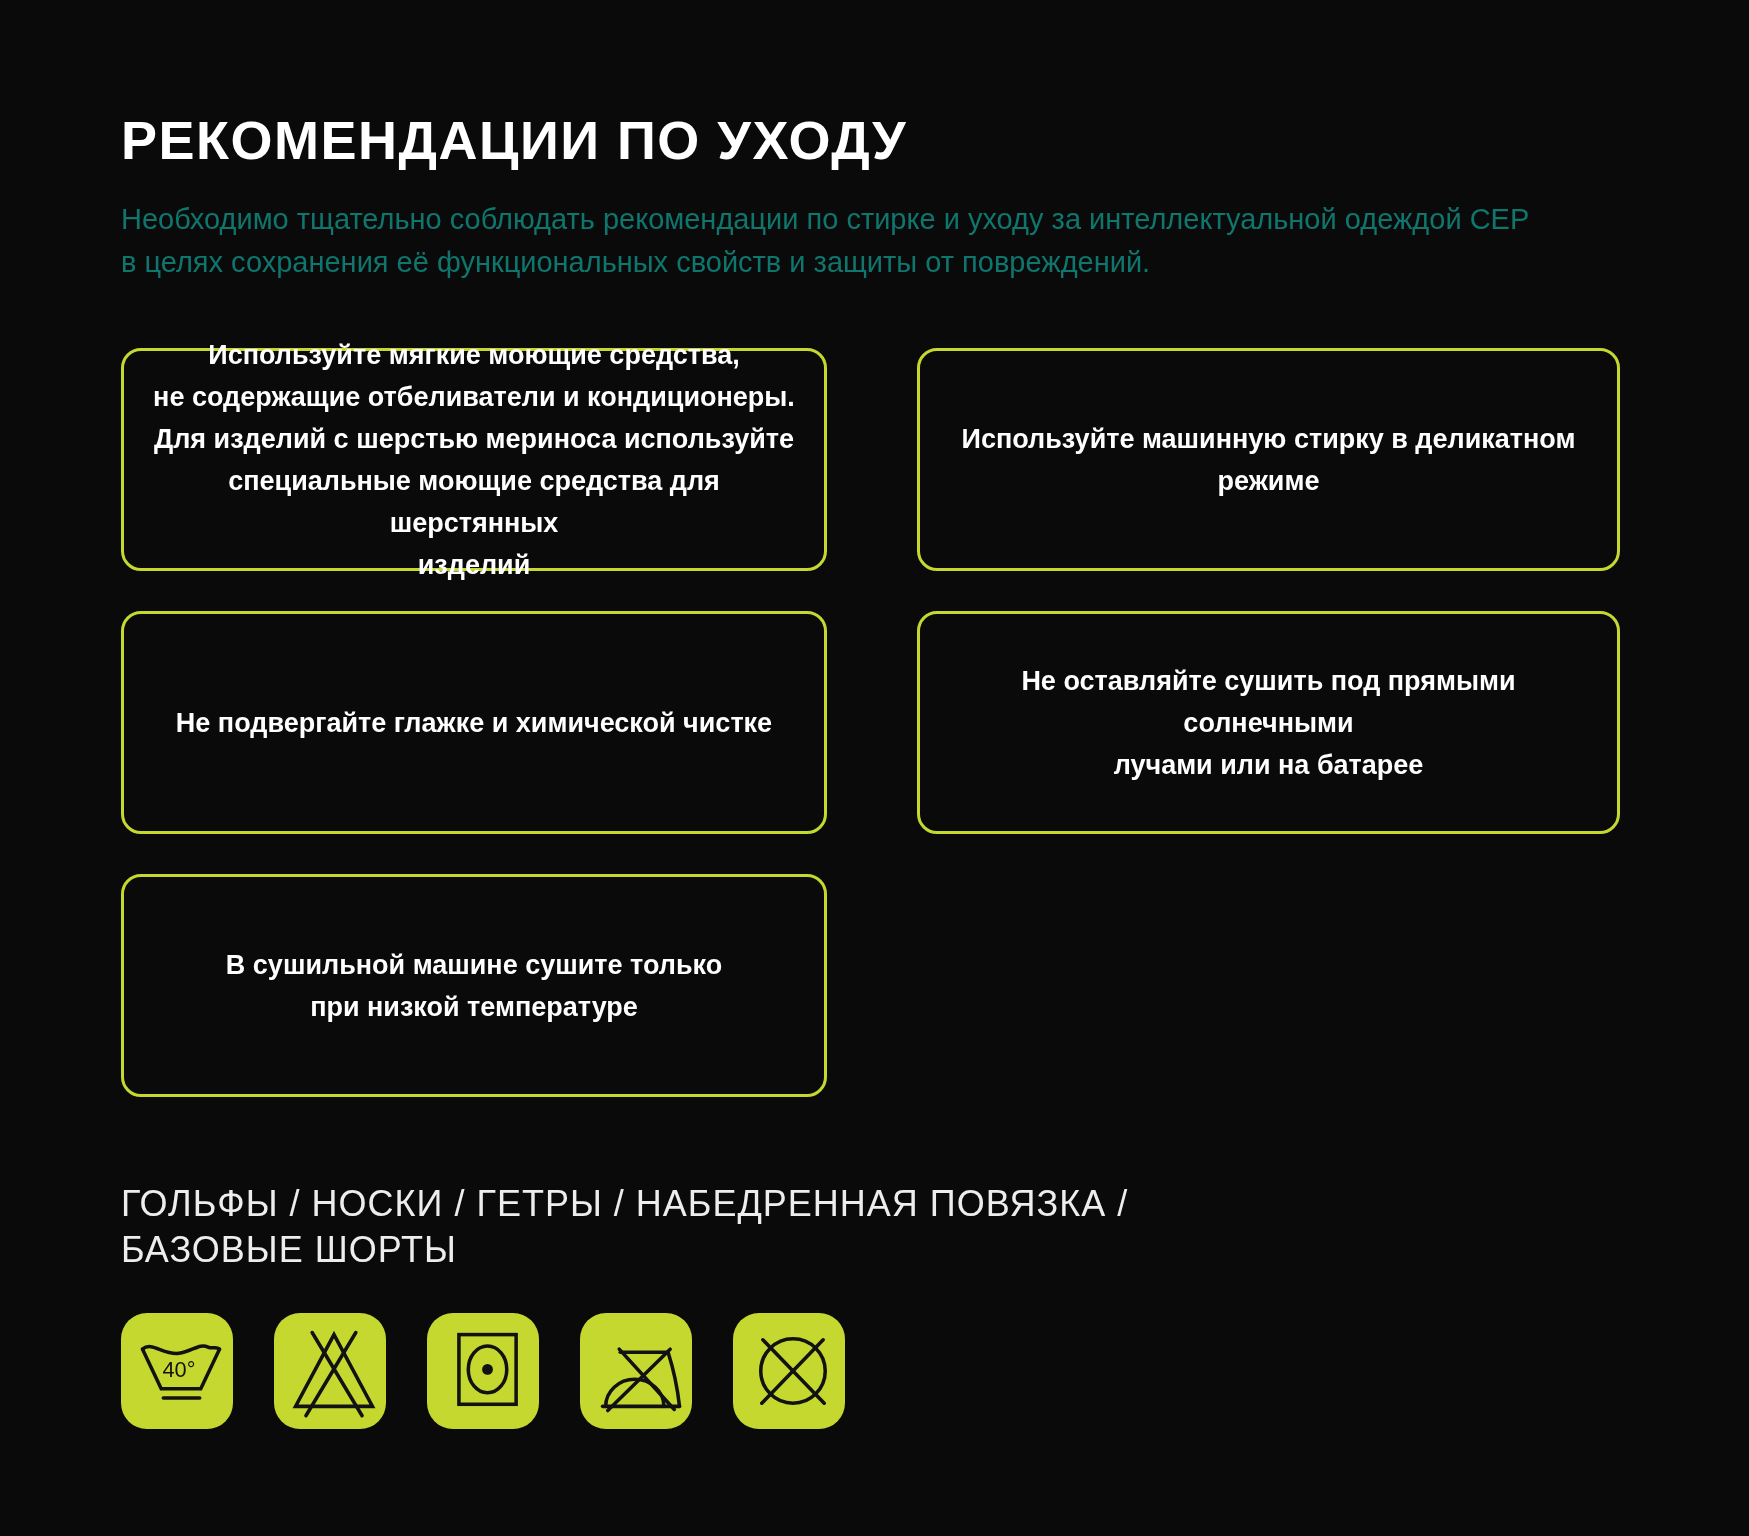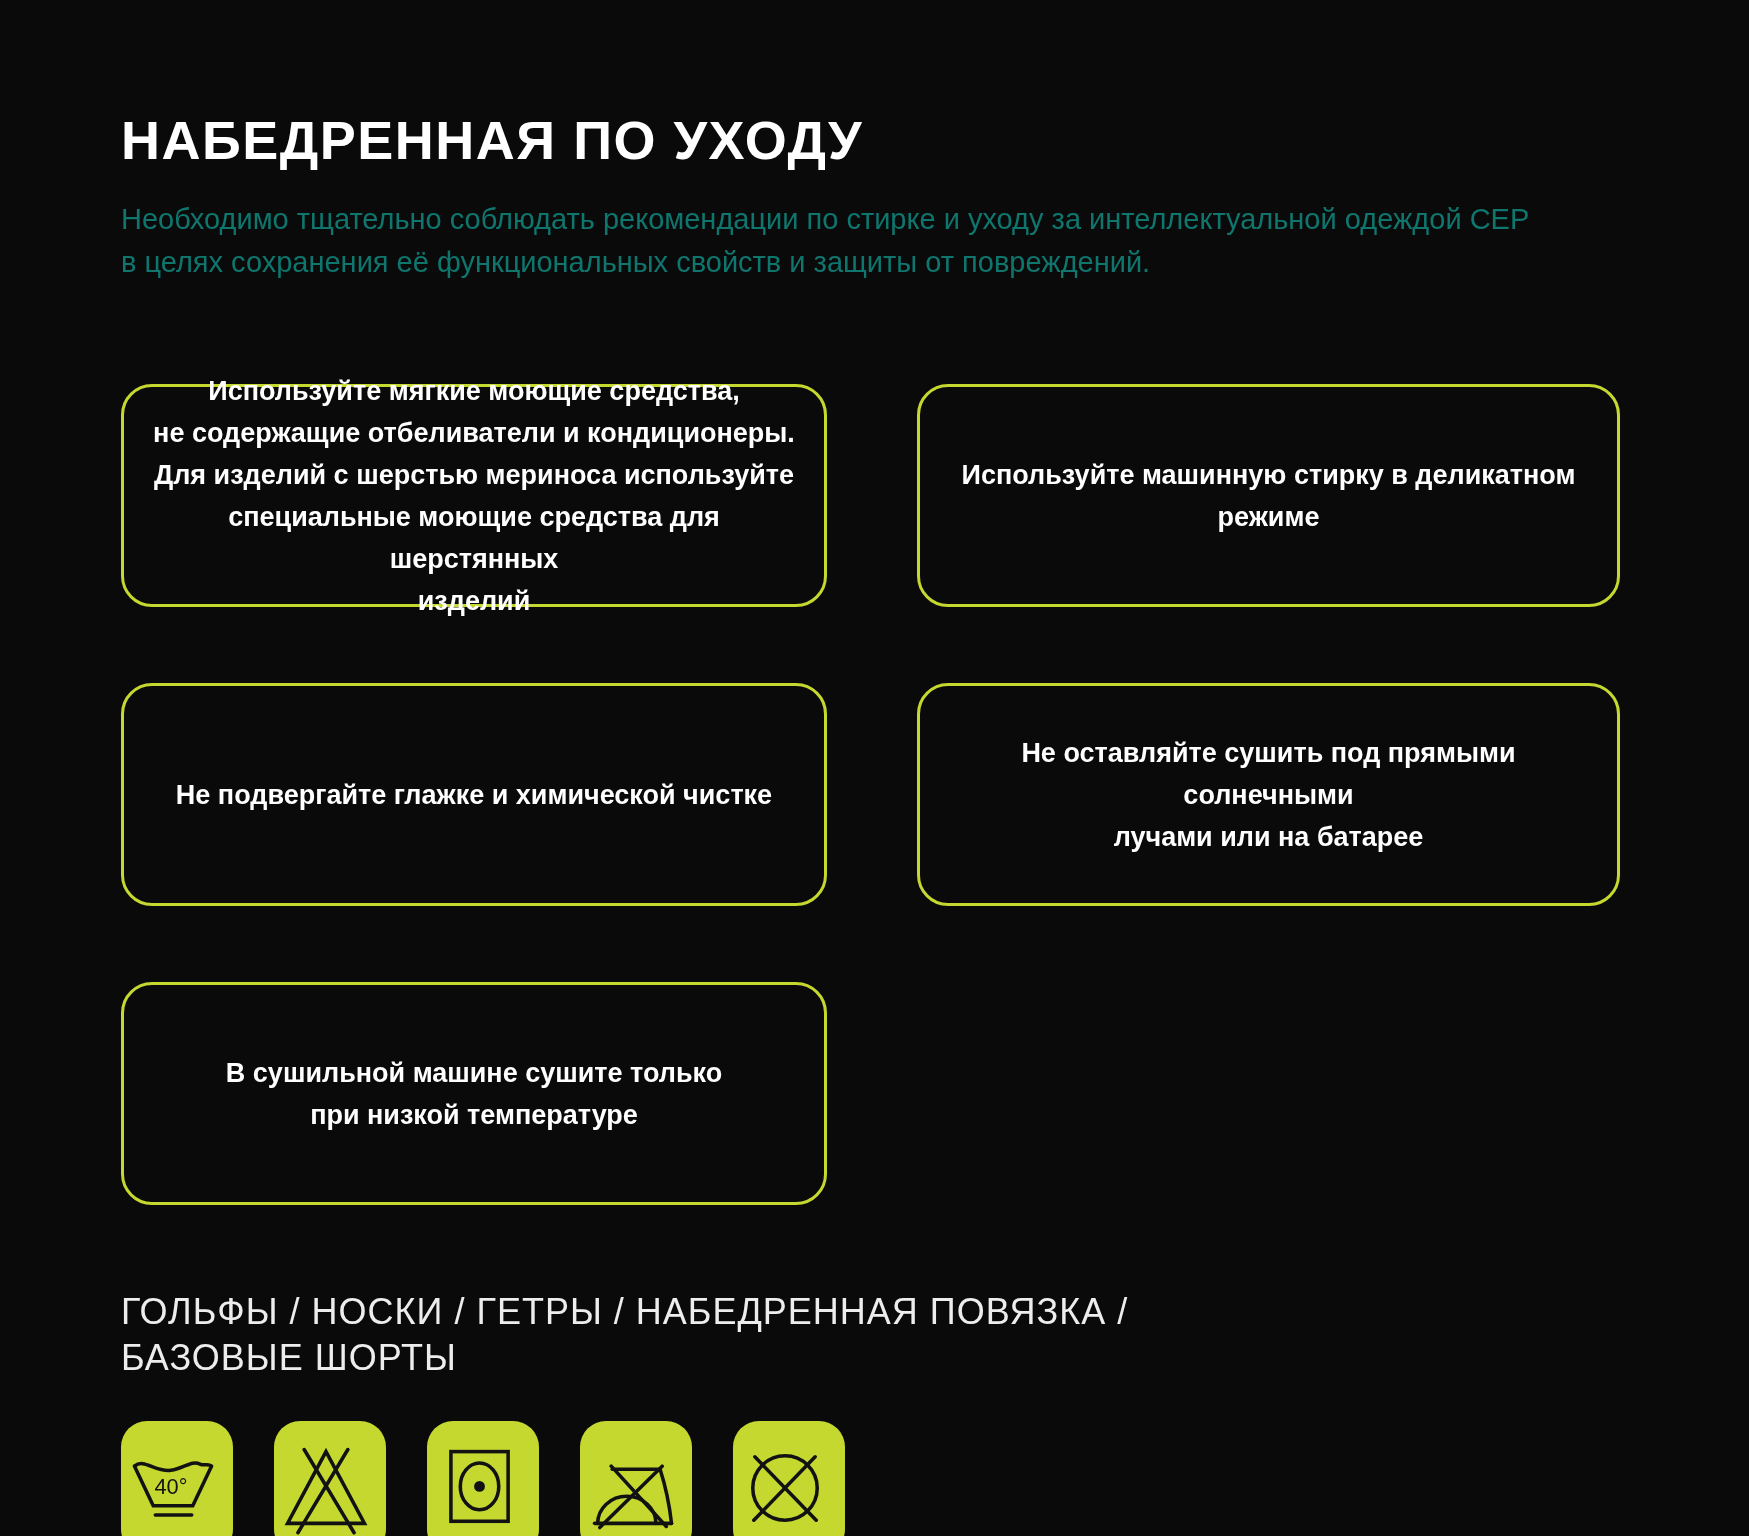--- a/index.html
+++ b/index.html
@@ -33,27 +33,26 @@
   .grid {
     margin-top: 64px;
     display: grid;
     grid-template-columns: 706px 703px;
     column-gap: 90px;
     row-gap: 40px;
   }
   .card {
     height: 223px;
     border: 3px solid var(--accent, #c5d82f);
-    border-radius: 31px;
+    border-radius: 20px;
     background: transparent;
     display: flex;
     align-items: center;
     justify-content: center;
     padding: 5px 18px;
-    margin-top: 36px;
   }
   .card .card-text {
     font-size: 27px;
     line-height: 42px;
     font-weight: bold;
     text-align: center;
     white-space: pre-line;
     color: #ffffff;
   }
   .products-heading {
@@ -65,26 +64,26 @@
     color: #ededed;
     white-space: pre-line;
   }
   .symbols {
     margin-top: 40px;
     display: flex;
     gap: 41px;
   }
   .symbol {
     width: 112px;
-    height: 134px;
+    height: 116px;
     border-radius: 26px;
     background: var(--accent, #c5d82f);
     display: flex;
     align-items: center;
-    justify-content: flex-start;
+    justify-content: flex-end;
     flex: 0 0 auto;
   }
   .symbol svg { width: 104px; height: 106px; display: block; }
   .symbol svg * { vector-effect: none; }
   .glyph {
     fill: none;
     stroke: #121212;
     stroke-width: 3.4;
     stroke-linecap: round;
     stroke-linejoin: miter;
@@ -96,21 +95,21 @@
     font-family: "Liberation Sans", sans-serif;
     font-size: 21px;
     font-weight: 400;
   }
 </style>
 </head>
 <body>
 
 <div class="page">
 
-  <h1 class="title">НАБЕДРЕННАЯ ПО УХОДУ</h1>
+  <h1 class="title">РЕКОМЕНДАЦИИ ПО УХОДУ</h1>
 
   <p class="intro">Необходимо тщательно соблюдать рекомендации по стирке и уходу за интеллектуальной одеждой CEP
 в целях сохранения её функциональных свойств и защиты от повреждений.</p>
 
   <div class="grid">
     <div class="card">
       <span class="card-text">Используйте мягкие моющие средства,
 не содержащие отбеливатели и кондиционеры.
 Для изделий с шерстью мериноса используйте
 специальные моющие средства для шерстянных

